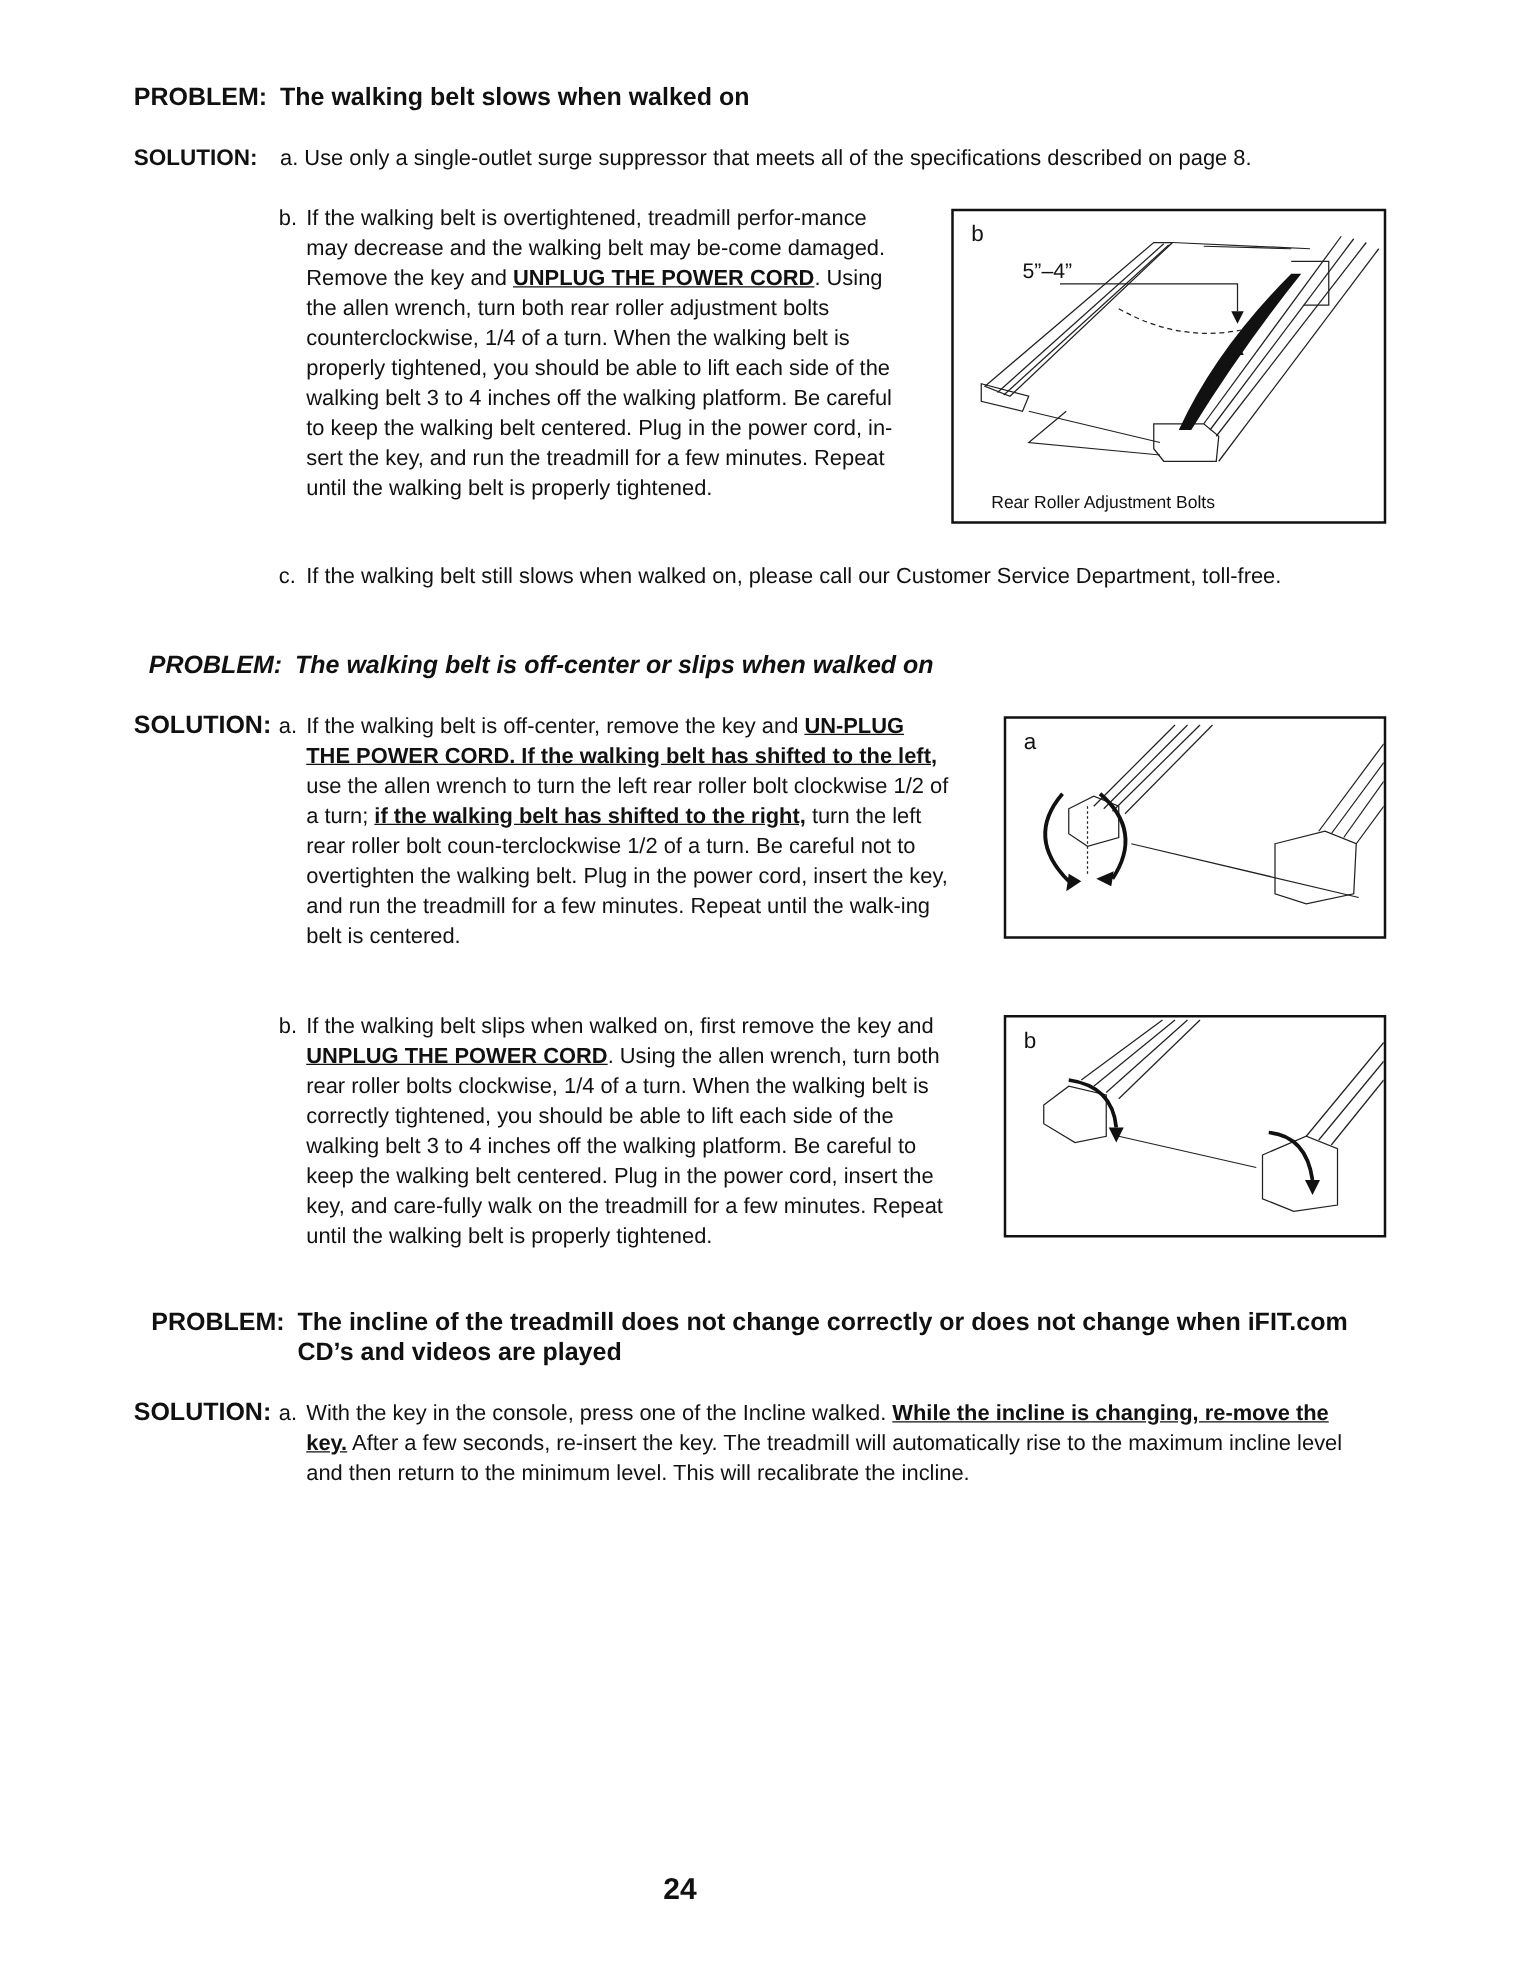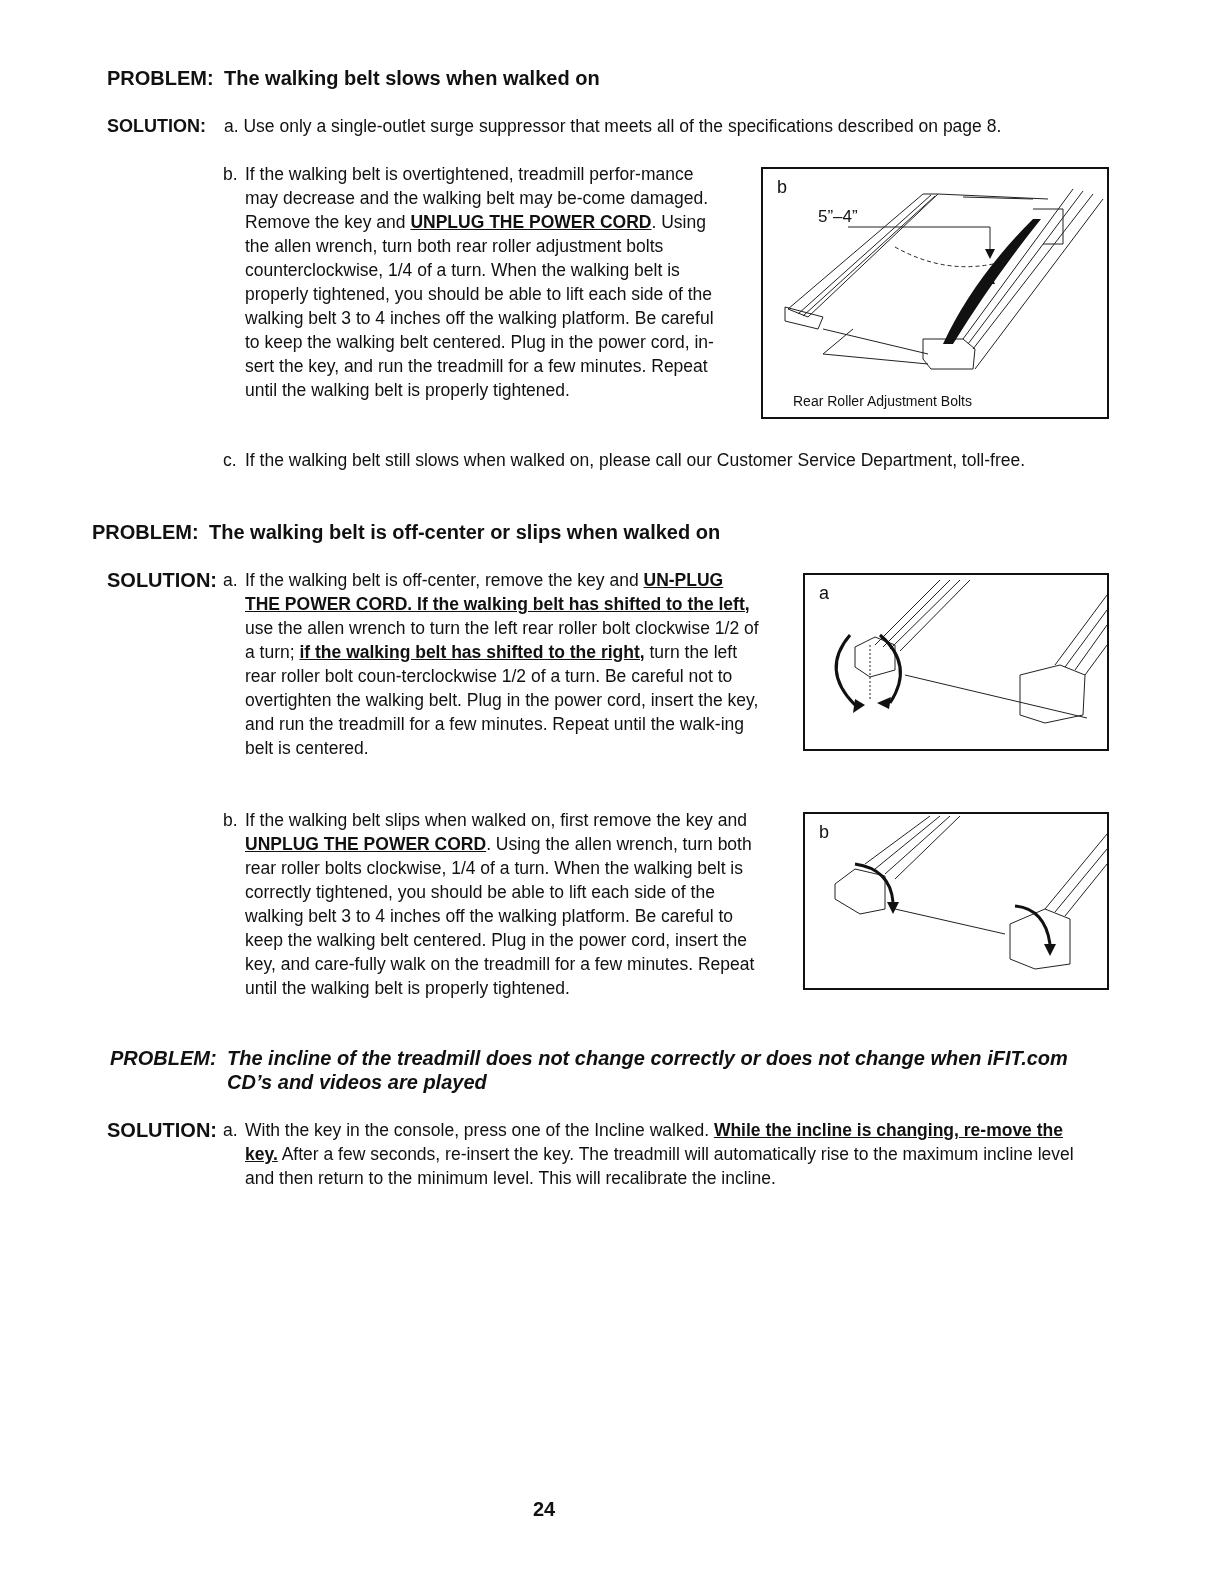--- a/index.html
+++ b/index.html
@@ -16,21 +16,21 @@
     .para { position: absolute; font-size: 17.5px; line-height: 24px; }
     .para .lt { position: absolute; left: 0; top: 0; }
     .para .txt { margin-left: 22px; }
     b { font-weight: bold; text-decoration: underline; }
     .fig {
       position: absolute; border: 2px solid #111; background: #fff; box-sizing: border-box;
     }
     .fig .figlabel { position: absolute; left: 14px; top: 8px; font-size: 18px; }
     .fig svg { position: absolute; left: 0; top: 0; }
     .caption { position: absolute; left: 30px; bottom: 8px; font-size: 14px; }
-    .pagenum { position: absolute; left: 0; width: 1088px; top: 1498px; text-align: center; font-weight: bold; font-size: 20px; }
+    .pagenum { position: absolute; left: 0; width: 1088px; top: 1498px; text-align: center; font-weight: bold; font-size: 24px; }
   </style>
 </head>
 <body>
 
 <div class="abs head" style="left:107px; top:66px;">
   <span class="label">PROBLEM:</span><span>The walking belt slows when walked on</span>
 </div>
 
 <div class="abs body-text" style="left:107px; top:114px; width:1000px;">
   <span class="label" style="font-size:18px;">SOLUTION:</span><span>a.</span> <span>Use only a single-outlet surge suppressor that meets all of the specifications described on page 8.</span>
@@ -68,21 +68,21 @@
   <span class="figlabel">b</span>
   <span class="abs" style="left:55px; top:38px; font-size:17px;">5”–4”</span>
   <span class="caption">Rear Roller Adjustment Bolts</span>
 </div>
 
 <div class="para" style="left:223px; top:448px; width:880px;">
   <span class="lt">c.</span>
   <div class="txt">If the walking belt still slows when walked on, please call our Customer Service Department, toll-free.</div>
 </div>
 
-<div class="abs head" style="left:92px; top:520px;">
+<div class="abs head" style="left:119px; top:520px;font-style:italic;">
   <span class="label">PROBLEM:</span><span>The walking belt is off-center or slips when walked on</span>
 </div>
 
 <div class="abs head" style="left:107px; top:568px;">SOLUTION:</div>
 
 <div class="para" style="left:223px; top:568px; width:540px;">
   <span class="lt">a.</span>
   <div class="txt"><span>If the walking belt is off-center, remove the key and </span><b>UN-PLUG THE POWER CORD. If the walking belt has shifted to the left,</b><span> use the allen wrench to turn the left rear roller bolt clockwise 1/2 of a turn; </span><b>if the walking belt has shifted to the right,</b><span> turn the left rear roller bolt coun-terclockwise 1/2 of a turn. Be careful not to overtighten the walking belt. Plug in the power cord, insert the key, and run the treadmill for a few minutes. Repeat until the walk-ing belt is centered.</span></div>
 </div>
 
@@ -130,21 +130,21 @@
         <path d="M260 102 L302 50"></path>
     </g>
     <path d="M50 50 Q85 55 88 88" fill="none" stroke="#111" stroke-width="3"></path>
     <path d="M210 92 Q240 95 245 130" fill="none" stroke="#111" stroke-width="3"></path>
     <polygon points="82,88 94,88 88,100" fill="#111"></polygon>
     <polygon points="239,130 251,130 245,142" fill="#111"></polygon>
   </svg>
   <span class="figlabel">b</span>
 </div>
 
-<div class="abs head" style="left:110px; top:1046px; width:1000px;font-style:italic;">
+<div class="abs head" style="left:121px; top:1046px; width:1000px;">
   <span class="label">PROBLEM:</span><span>The incline of the treadmill does not change correctly or does not change when iFIT.com</span><br>
   <span class="label"></span><span>CD’s and videos are played</span>
 </div>
 
 <div class="abs head" style="left:107px; top:1118px;">SOLUTION:</div>
 
 <div class="para" style="left:223px; top:1118px; width:875px;">
   <span class="lt">a.</span>
   <div class="txt"><span>With the key in the console, press one of the Incline walked. </span><b>While the incline is changing, re-move the key.</b><span> After a few seconds, re-insert the key. The treadmill will automatically rise to the maximum incline level and then return to the minimum level. This will recalibrate the incline.</span></div>
 </div>

